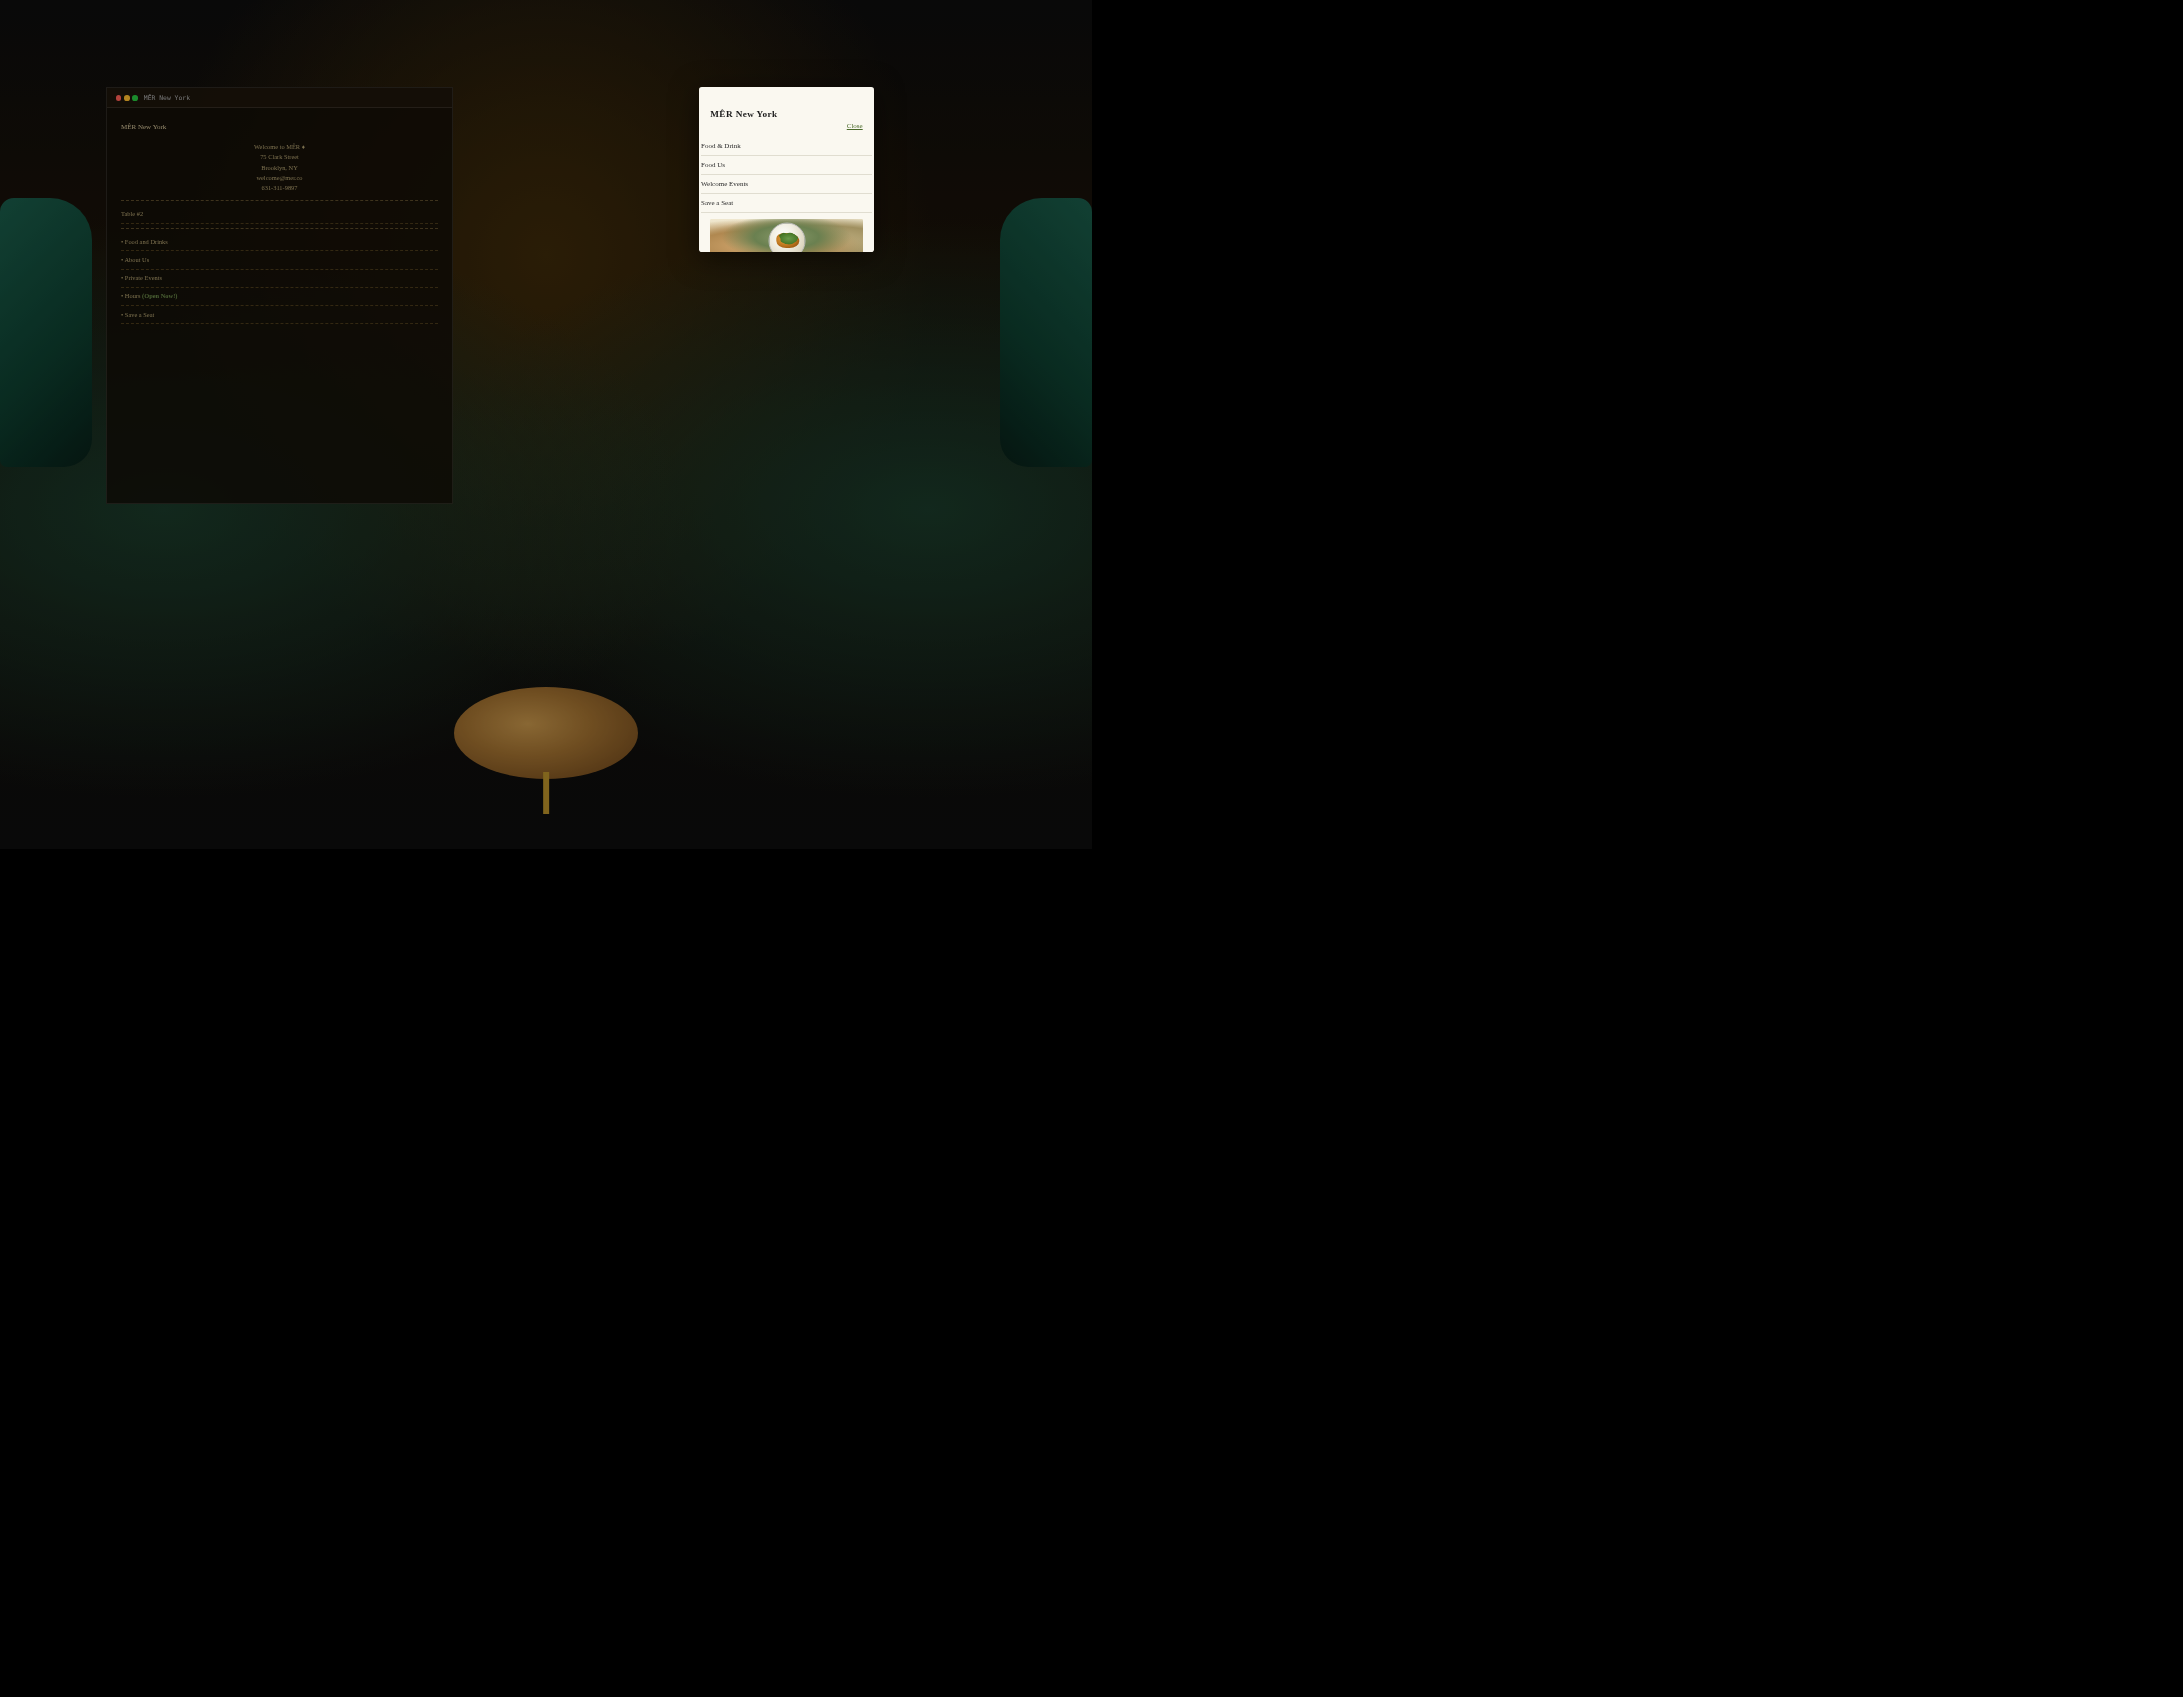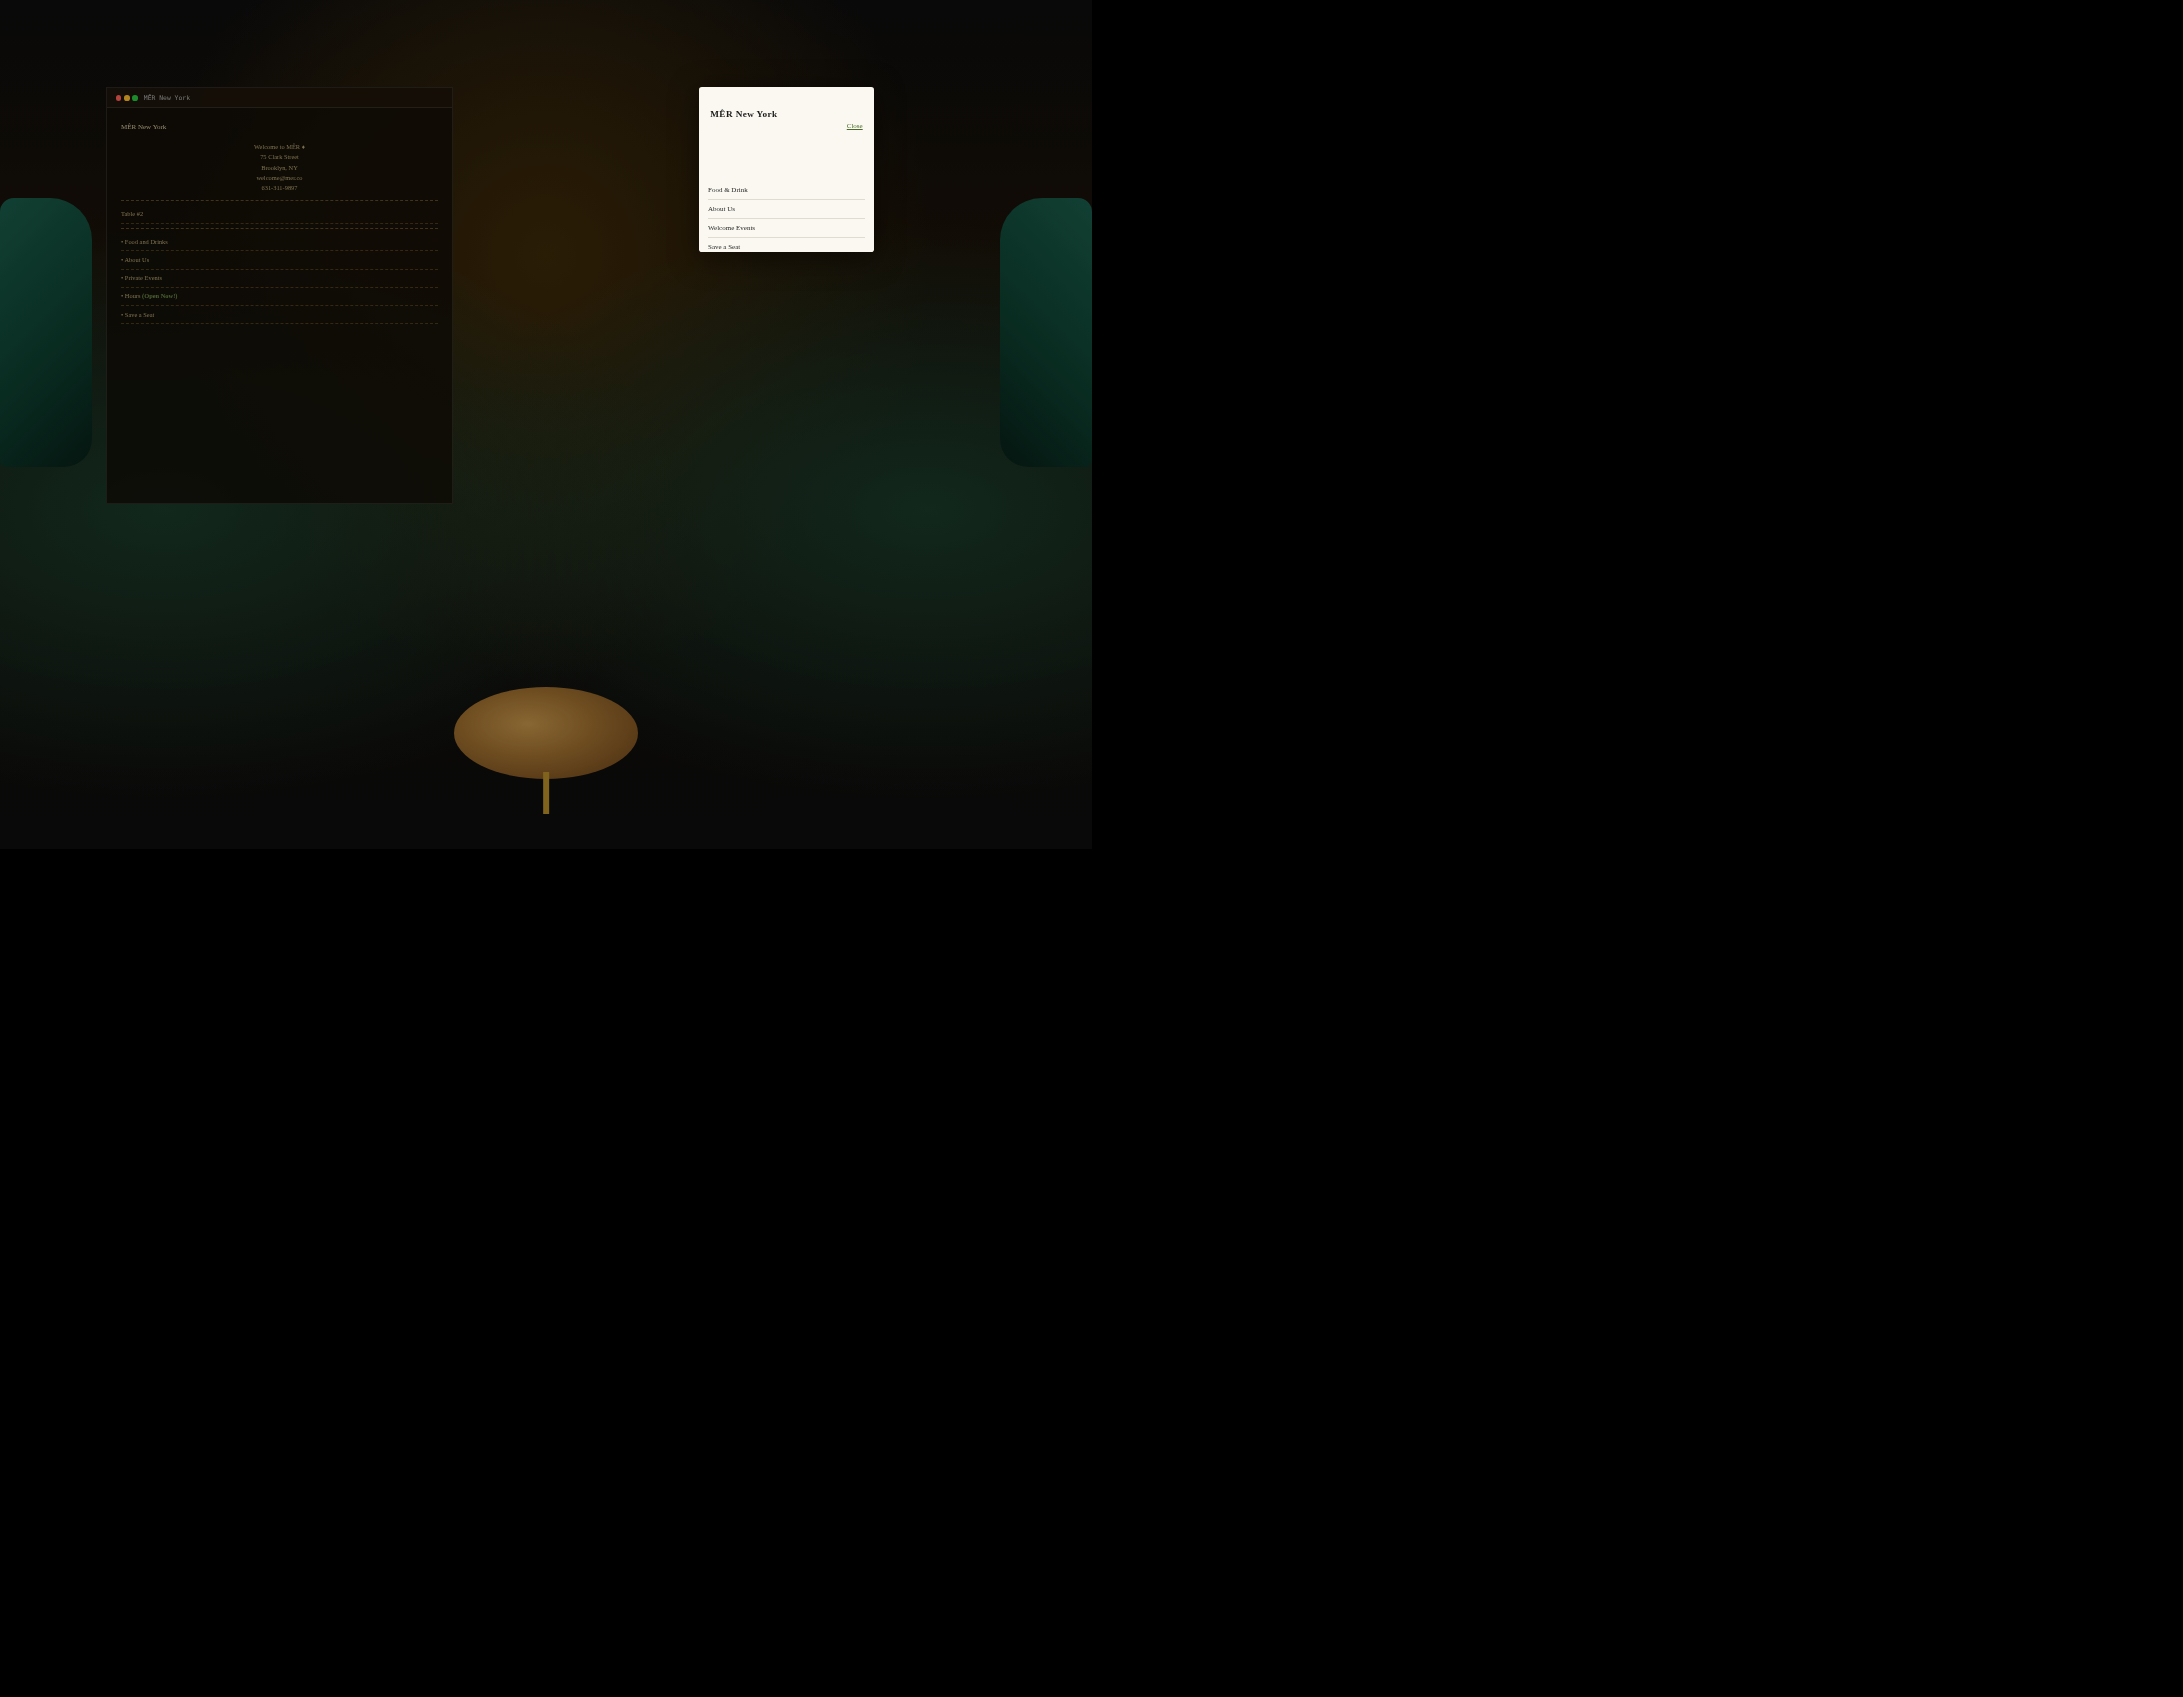--- a/index.html
+++ b/index.html
@@ -209,22 +209,21 @@
       color: #4a6a2a;
       cursor: pointer;
       text-decoration: underline;
       font-family: Georgia, serif;
       background: none;
       border: none;
       margin-top: 25px;
     }
 
     .modal-nav {
-      padding: 0 9px;
-      margin-top: 44px;
+      padding: 0 2px;
     }
 
     .modal-nav-item {
       padding: 5px 0;
       font-size: 7px;
       color: #2a2a2a;
       border-bottom: 0.7px solid #e0ddd0;
       cursor: pointer;
       font-family: Georgia, serif;
     }
@@ -335,21 +334,21 @@
 <div class="modal-overlay">
 
   <div class="modal">
     <div class="modal-header">
       <span class="modal-title">MÊR New York</span>
       <button class="modal-close">Close</button>
     </div>
 
     <div class="modal-nav">
       <div class="modal-nav-item">Food &amp; Drink</div>
-      <div class="modal-nav-item">About Us</div>
+      <div class="modal-nav-item">Food Us</div>
       <div class="modal-nav-item">Welcome Events</div>
       <div class="modal-nav-item">Save a Seat</div>
     </div>
 
     <div class="modal-image-container">
       <div class="modal-food-image">
         <div class="food-plate">
           <div class="food-item"></div>
           <div class="food-greens"></div>
         </div>

